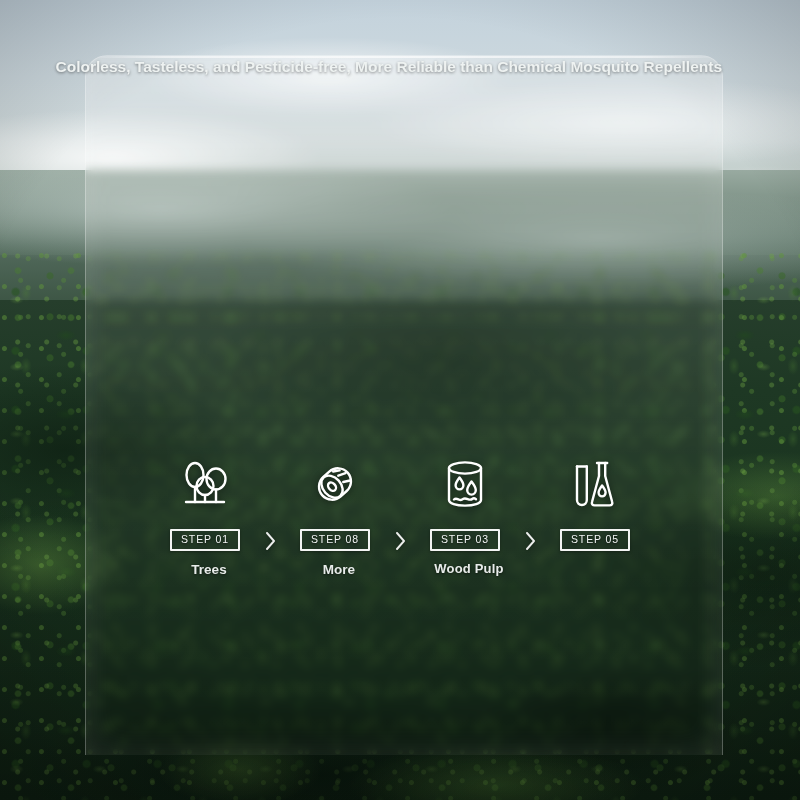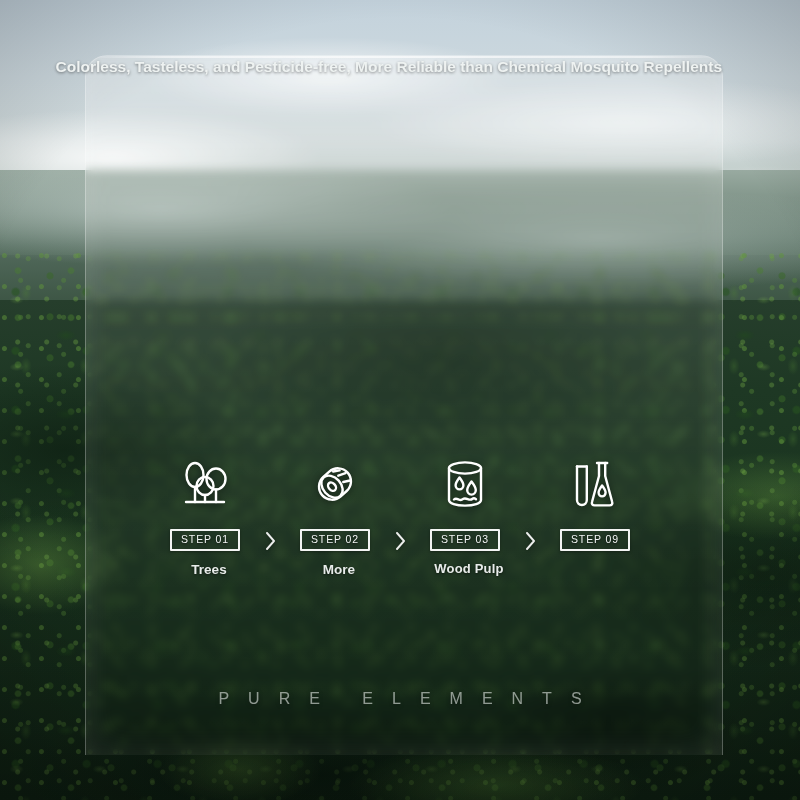--- a/index.html
+++ b/index.html
@@ -294,21 +294,21 @@
           <g transform="rotate(-42 26 26)">
             <rect x="9" y="13" width="34" height="26" rx="13"></rect>
             <ellipse cx="22" cy="26" rx="9" ry="12.4"></ellipse>
             <ellipse cx="22" cy="26" rx="3.4" ry="4.6"></ellipse>
             <path d="M33 15.5 L38.5 19"></path>
             <path d="M34 22 L41 25"></path>
             <path d="M33.5 30 L39.5 33.5"></path>
           </g>
         </svg>
       </div>
-      <div class="step-badge">STEP 02</div>
+      <div class="step-badge">STEP 08</div>
       <div class="step-label">More</div>
     </div>
 
     <div class="step-arrow">
       <svg width="13" height="20" viewBox="0 0 13 20" fill="none" stroke="currentColor" stroke-width="1.9" stroke-linecap="round" stroke-linejoin="round">
         <path d="M3 2 L10 10 L3 18"></path>
       </svg>
     </div>
 
     <div class="step">
@@ -334,20 +334,19 @@
     <div class="step">
       <div class="step-icon">
         <svg width="48" height="52" viewBox="0 0 48 52" fill="none" stroke="#ffffff" stroke-width="2.4" stroke-linecap="round" stroke-linejoin="round">
           <path d="M6 8.5 V42 C6 45 8.1 47 10.9 47 C13.7 47 15.8 45 15.8 42 V8.5"></path>
           <path d="M6 8.5 H15.8"></path>
           <path d="M28 5 V18 L21 44 C20.4 46 21.6 47.4 23.6 47.4 H38.6 C40.6 47.4 41.8 46 41.2 44 L34.2 18 V5"></path>
           <path d="M26 5 H36.2"></path>
           <path d="M31.1 27.5 C31.1 27.5 27.6 32.3 27.6 34.6 C27.6 36.8 29.2 38.4 31.1 38.4 C33 38.4 34.6 36.8 34.6 34.6 C34.6 32.3 31.1 27.5 31.1 27.5 Z"></path>
         </svg>
       </div>
-      <div class="step-badge">STEP 09</div>
+      <div class="step-badge">STEP 05</div>
     </div>
 
   </div>
 
-  <div class="footer">PURE ELEMENTS</div>
 
 </div>
 
 </body></html>

